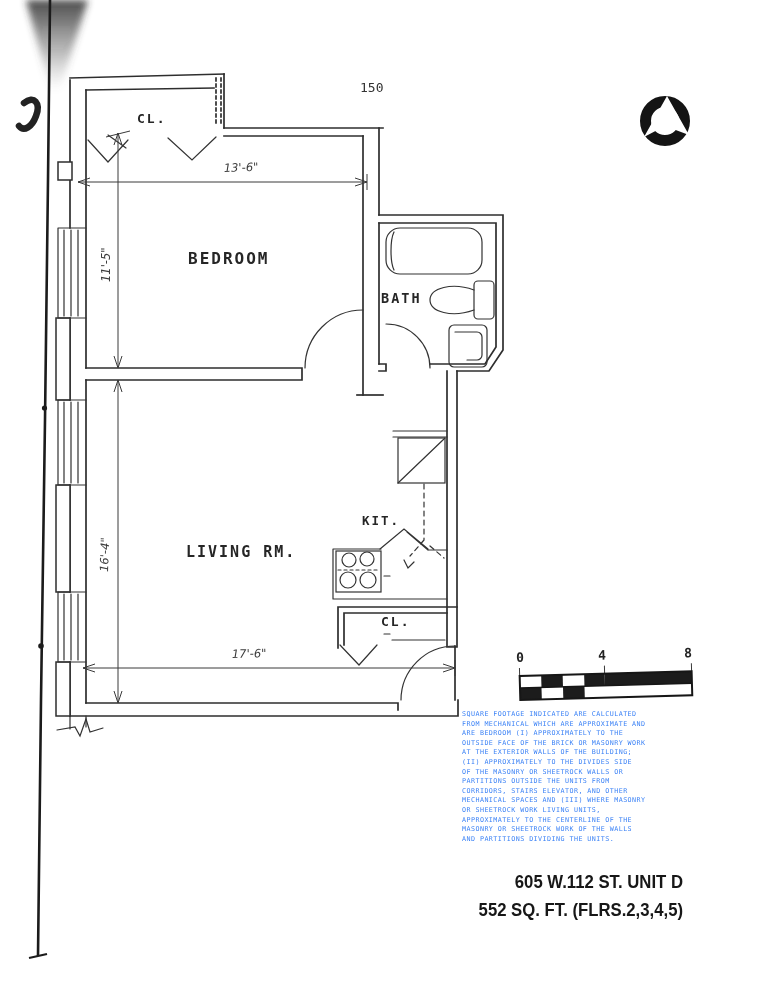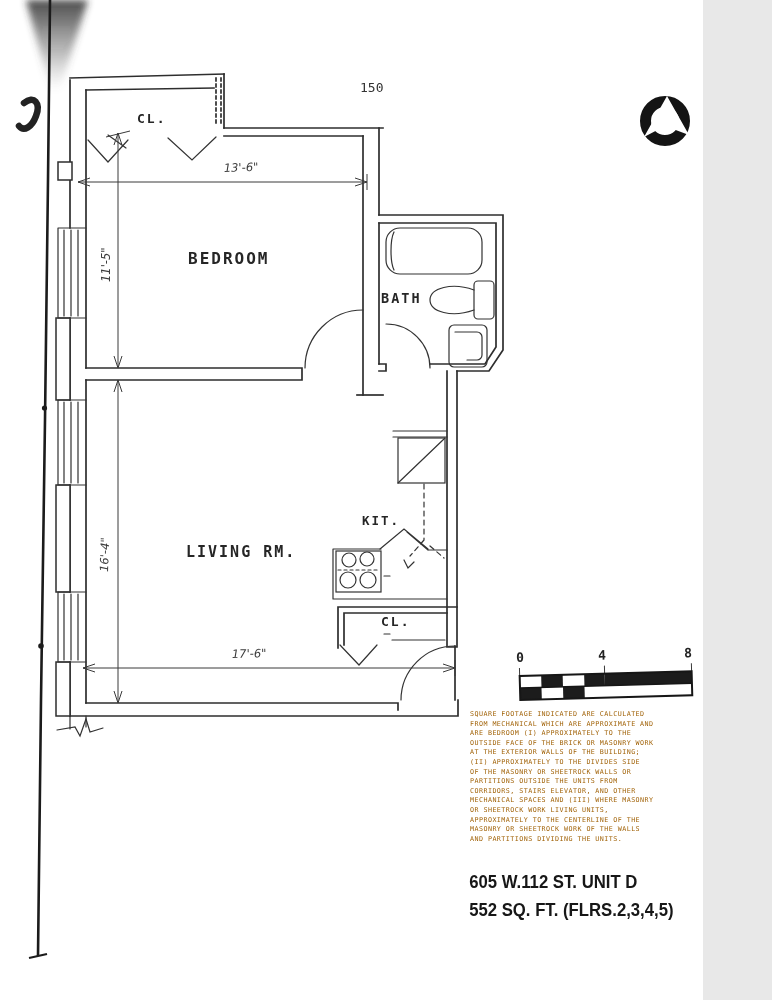--- a/index.html
+++ b/index.html
@@ -1,38 +1,38 @@
 <!DOCTYPE html>
 <html><head>
 <meta charset="utf-8">
 <style>
   html,body{margin:0;padding:0;background:#e8e8e8;}
-  #page{position:relative;width:703px;height:1000px;background:#ffffff;overflow:hidden;
+  #page{position:relative;width:772px;height:1000px;background:#ffffff;overflow:hidden;
         font-family:"DejaVu Sans Mono", monospace;}
   svg{position:absolute;left:0;top:0;}
   
   .w{stroke:#2e2e2e;stroke-width:1.7;fill:none;stroke-linecap:square;}
   .f{stroke:#333;stroke-width:1.2;fill:none;stroke-linecap:round;}
   .d{stroke:#3a3a3a;stroke-width:1;fill:none;}
   .dash{stroke-dasharray:5 4;}
   .dash2{stroke-dasharray:3 3;}
   .blk{fill:#1c1c1c;stroke:none;}
   .pier{fill:#ffffff;stroke:#2e2e2e;stroke-width:1.5;}
   
   text{fill:#262626;}
   .roomlbl{font-family:"DejaVu Sans Mono",monospace;font-weight:bold;letter-spacing:2px;}
   .dimlbl{font-family:"DejaVu Sans",sans-serif;font-style:italic;font-size:11.5px;fill:#3c3c3c;}
   .pagenum{font-family:"DejaVu Sans Mono",monospace;font-size:13px;fill:#333;}
   .scalelbl{font-family:"DejaVu Sans Mono",monospace;font-weight:bold;font-size:13px;fill:#222;}
   
-  #disclaimer{position:absolute;left:462px;top:710px;width:252px;color:#a16207;margin-left:8px;}
+  #disclaimer{position:absolute;left:462px;top:710px;width:252px;color:#3b82f6;}
   #disclaimer .dl{font-family:"DejaVu Sans Mono",monospace;font-size:6.7px;letter-spacing:0.45px;
                   line-height:9.6px;white-space:nowrap;}
   
-  #titleblock{position:absolute;left:440px;top:868px;width:243px;color:#171717;}
+  #titleblock{position:absolute;left:440px;top:868px;width:243px;text-align:right;color:#171717;}
   #titleblock .tl{font-family:"Liberation Sans",sans-serif;font-weight:bold;font-size:19px;
                   line-height:28px;transform:scaleX(0.88);transform-origin:100% 50%;white-space:nowrap;}
 </style>
 </head>
 <body>
 
 <div id="page">
 
 <svg width="772" height="1000" viewBox="0 0 772 1000">
   <defs>

